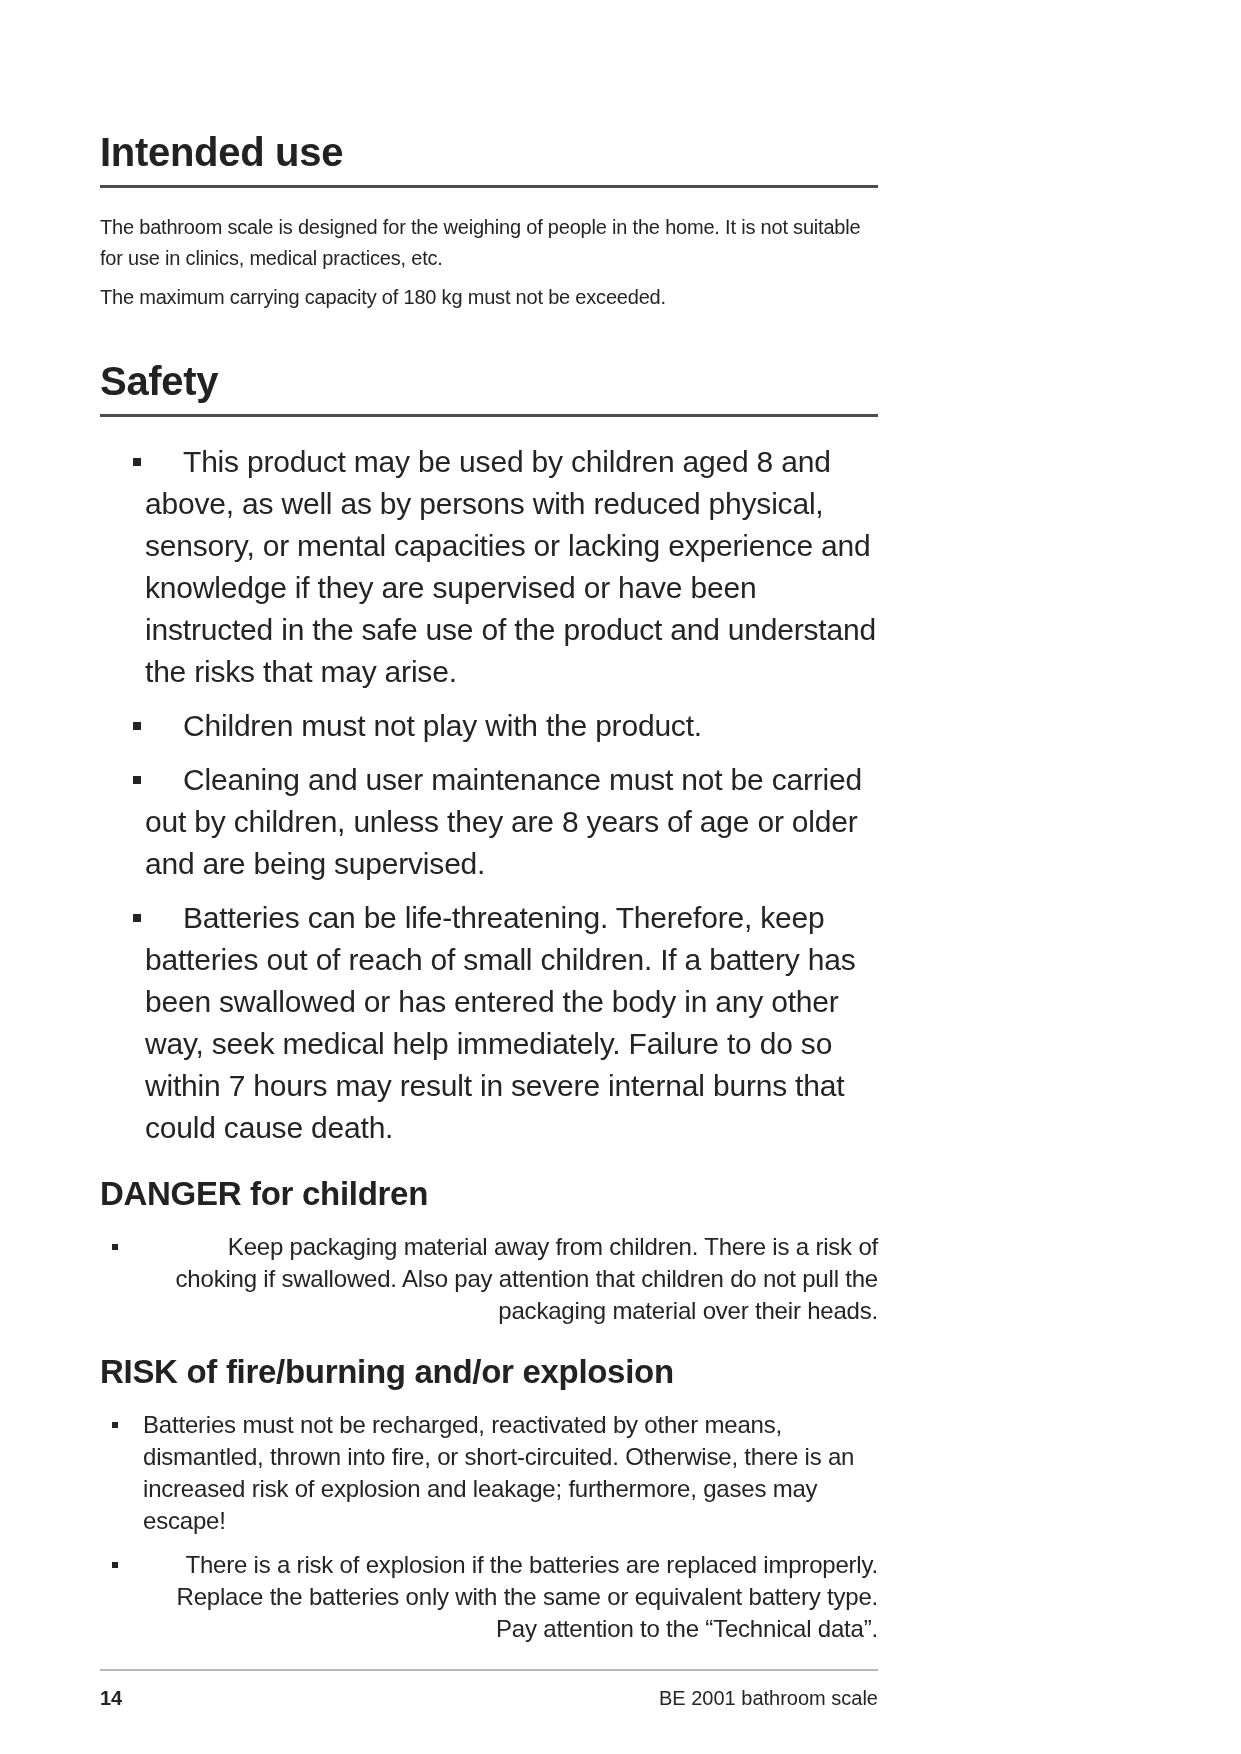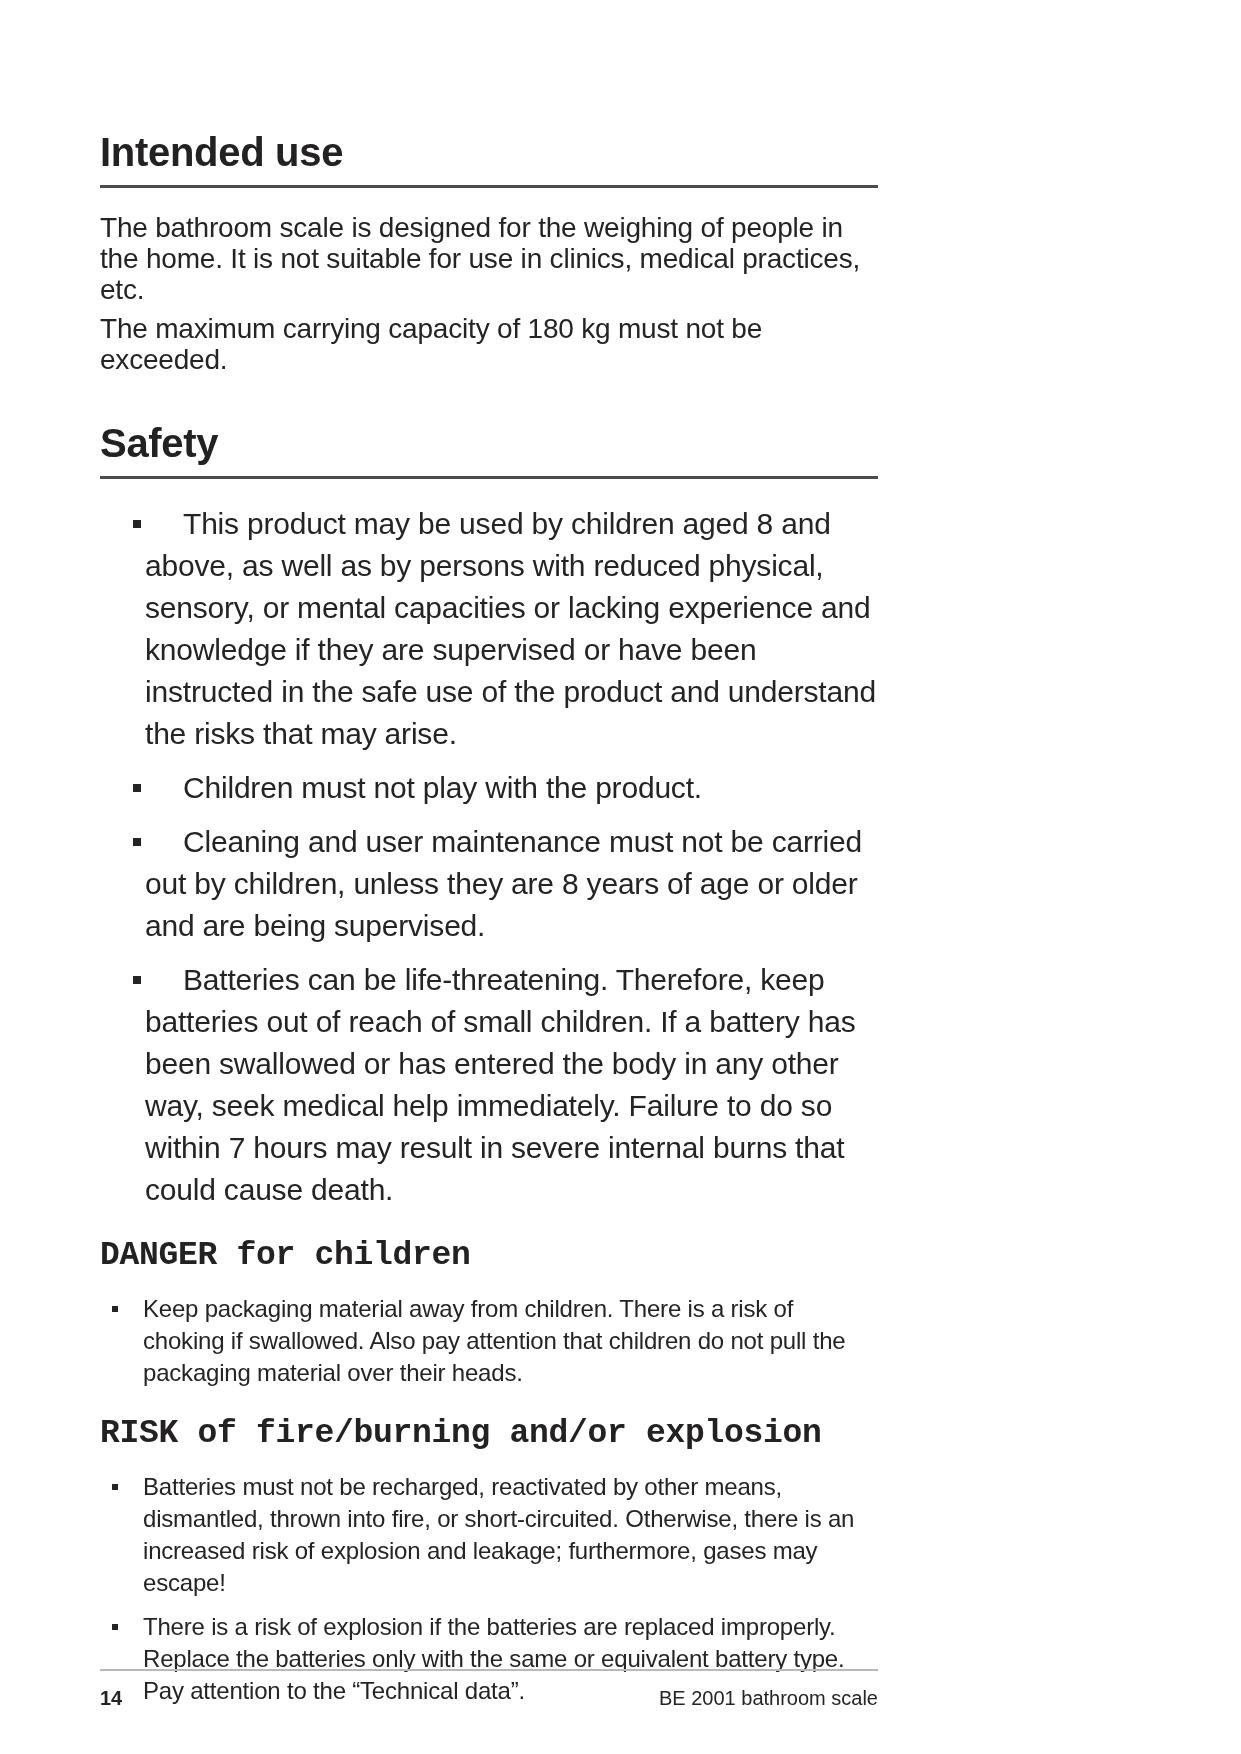--- a/index.html
+++ b/index.html
@@ -23,21 +23,21 @@
     font-weight: bold;
     line-height: 1.1;
     letter-spacing: -0.3px;
     margin: 0 0 24px 0;
     padding-bottom: 11px;
     border-bottom: 3px solid #4c4c4c;
     color: #242122;
   }
   .section-safety { margin-top: 46px; }
   .body-para {
-    font-size: 28px;
+    font-size: 20px;
     line-height: 31px;
     letter-spacing: -0.2px;
     margin: 0 0 8px 0;
   }
   ul.bullets-lg, ul.bullets-sm {
     list-style: none;
     margin: 0;
     padding: 0;
   }
   ul.bullets-lg li {
@@ -58,31 +58,30 @@
     height: 8px;
     background: #262324;
   }
   h2 {
     font-size: 33px;
     font-weight: bold;
     line-height: 1.15;
     letter-spacing: -0.3px;
     margin: 26px 0 18px 0;
     color: #242122;
-    font-family: Liberation Mono, monospace;
   }
   ul.bullets-sm li {
     position: relative;
     font-size: 24px;
     line-height: 32px;
     letter-spacing: -0.2px;
     padding-left: 43px;
     margin-bottom: 12px;
   }
-  ul.bullets-sm li:last-child { margin-bottom: 0; }
+  ul.bullets-sm li:last-child { margin-bottom: 0; text-align: right; }
   ul.bullets-sm .marker {
     position: absolute;
     left: 12px;
     top: 13px;
     width: 6px;
     height: 6px;
     background: #262324;
   }
   .page-footer {
     position: absolute;

